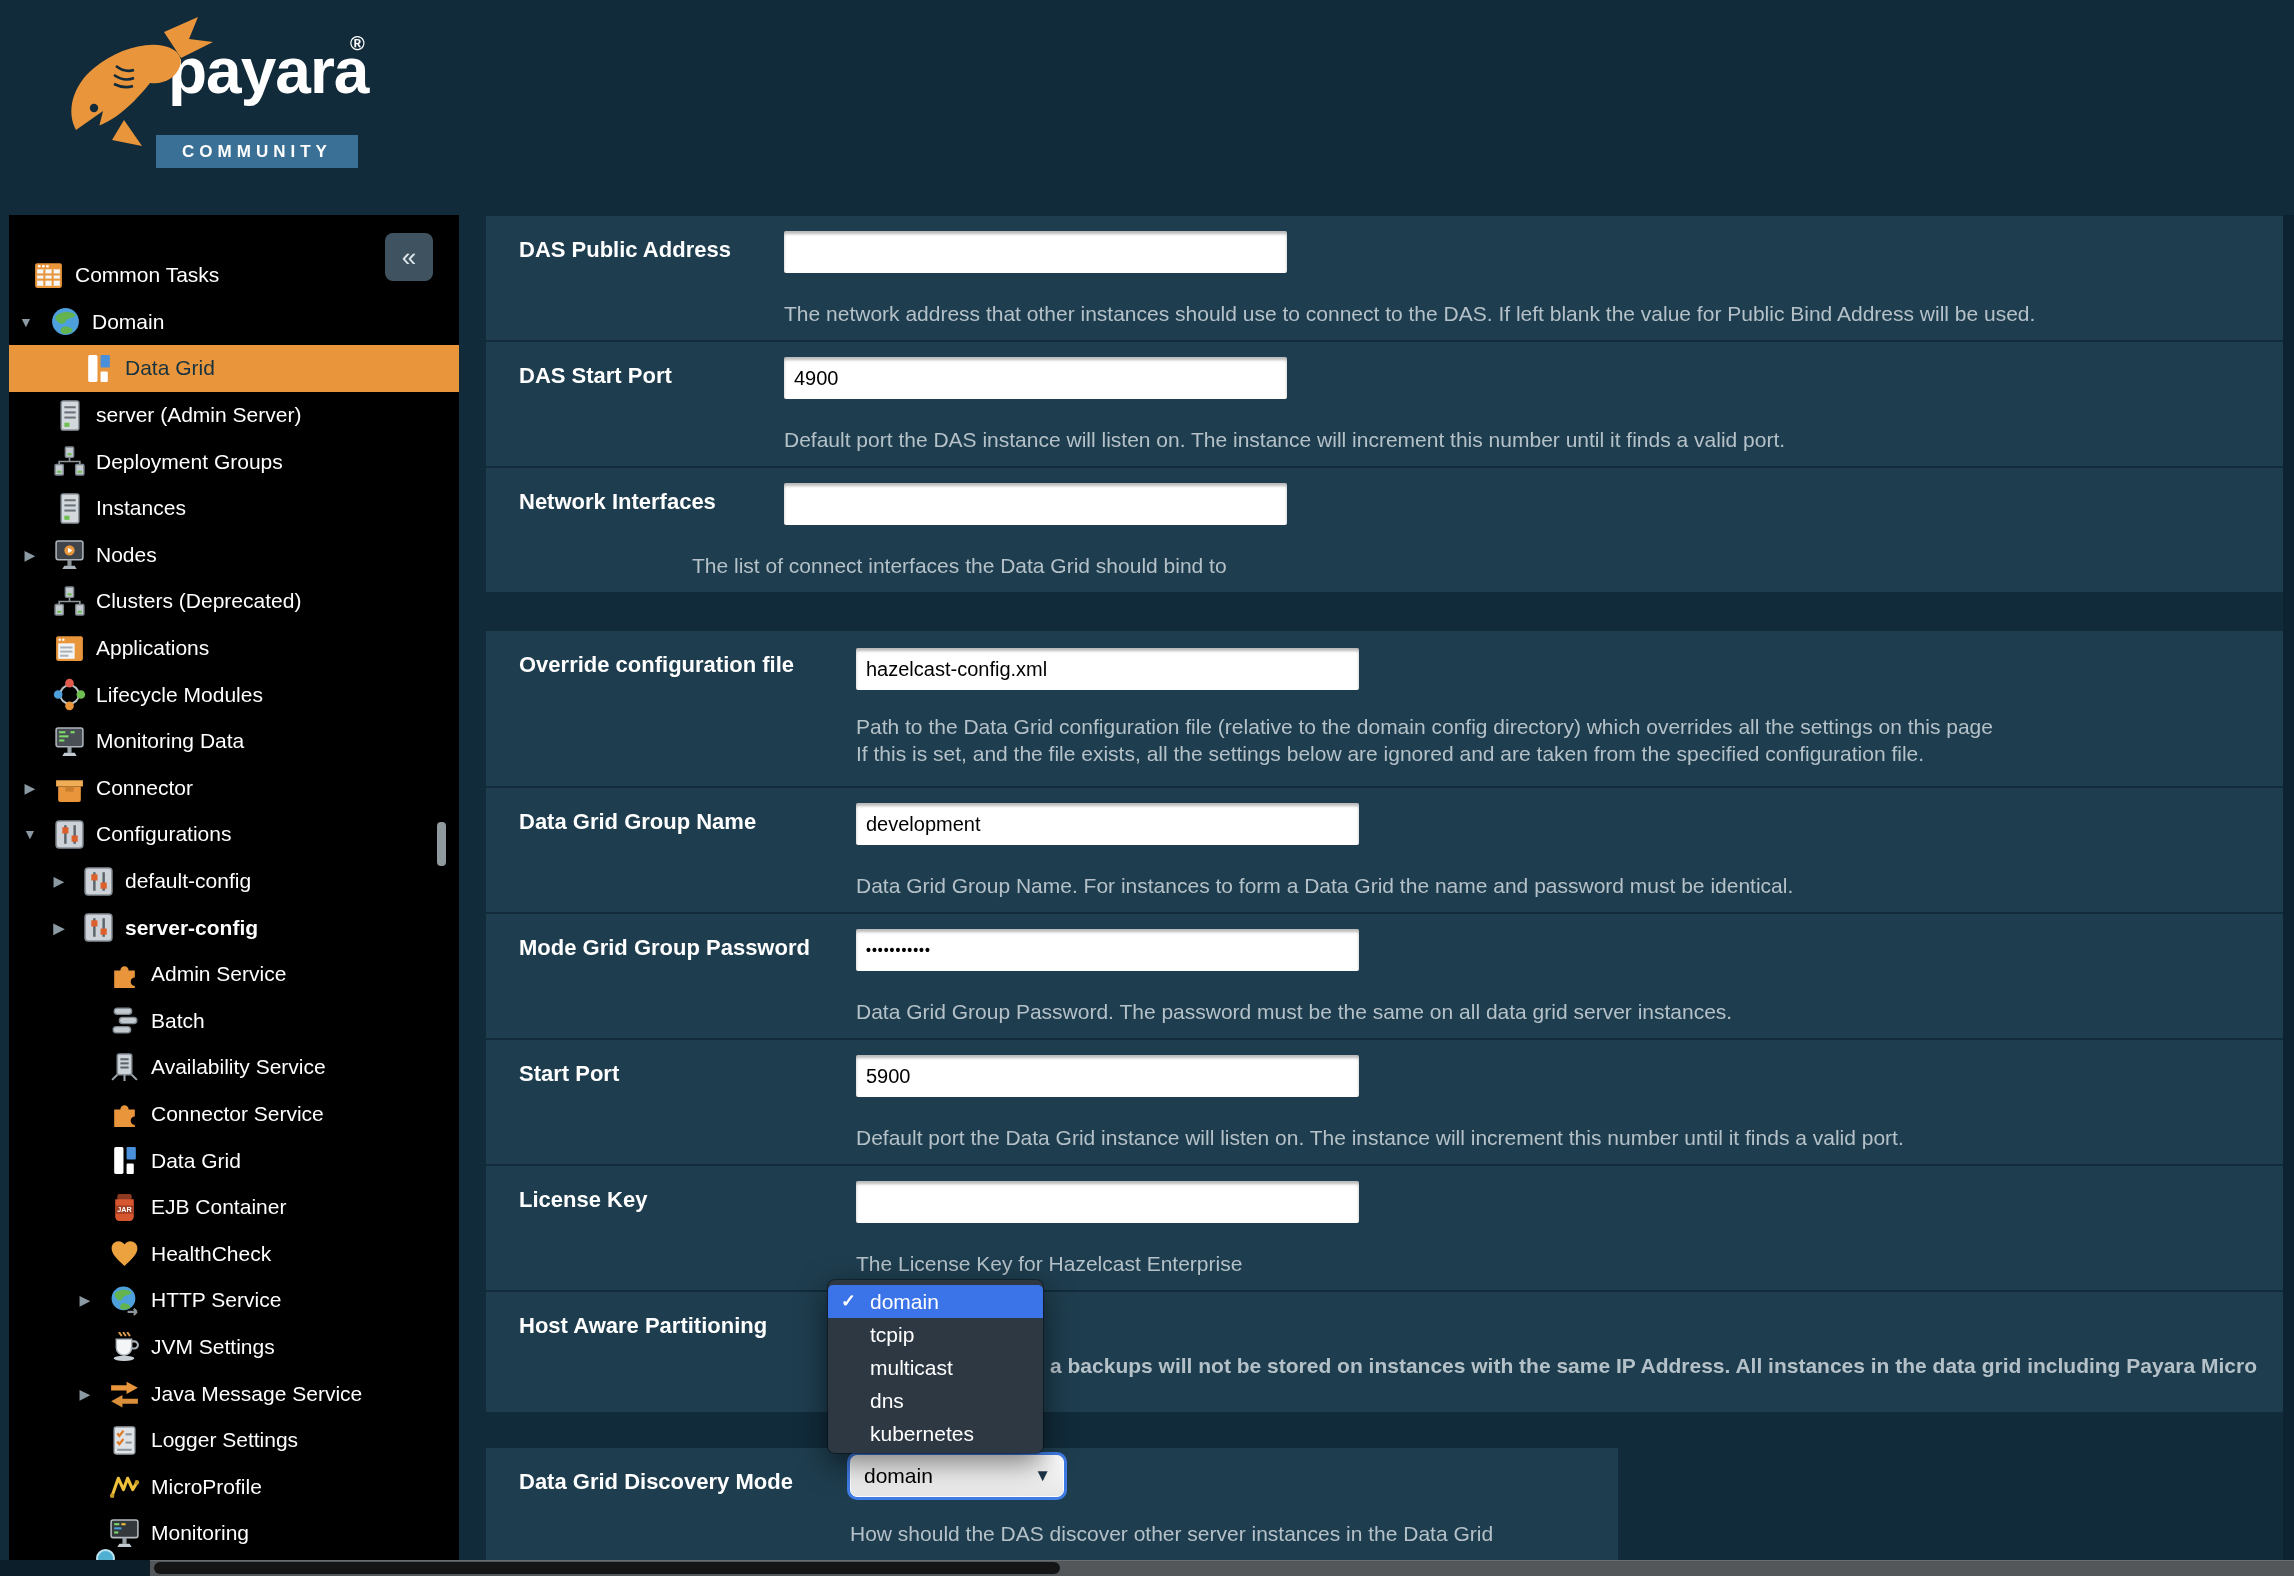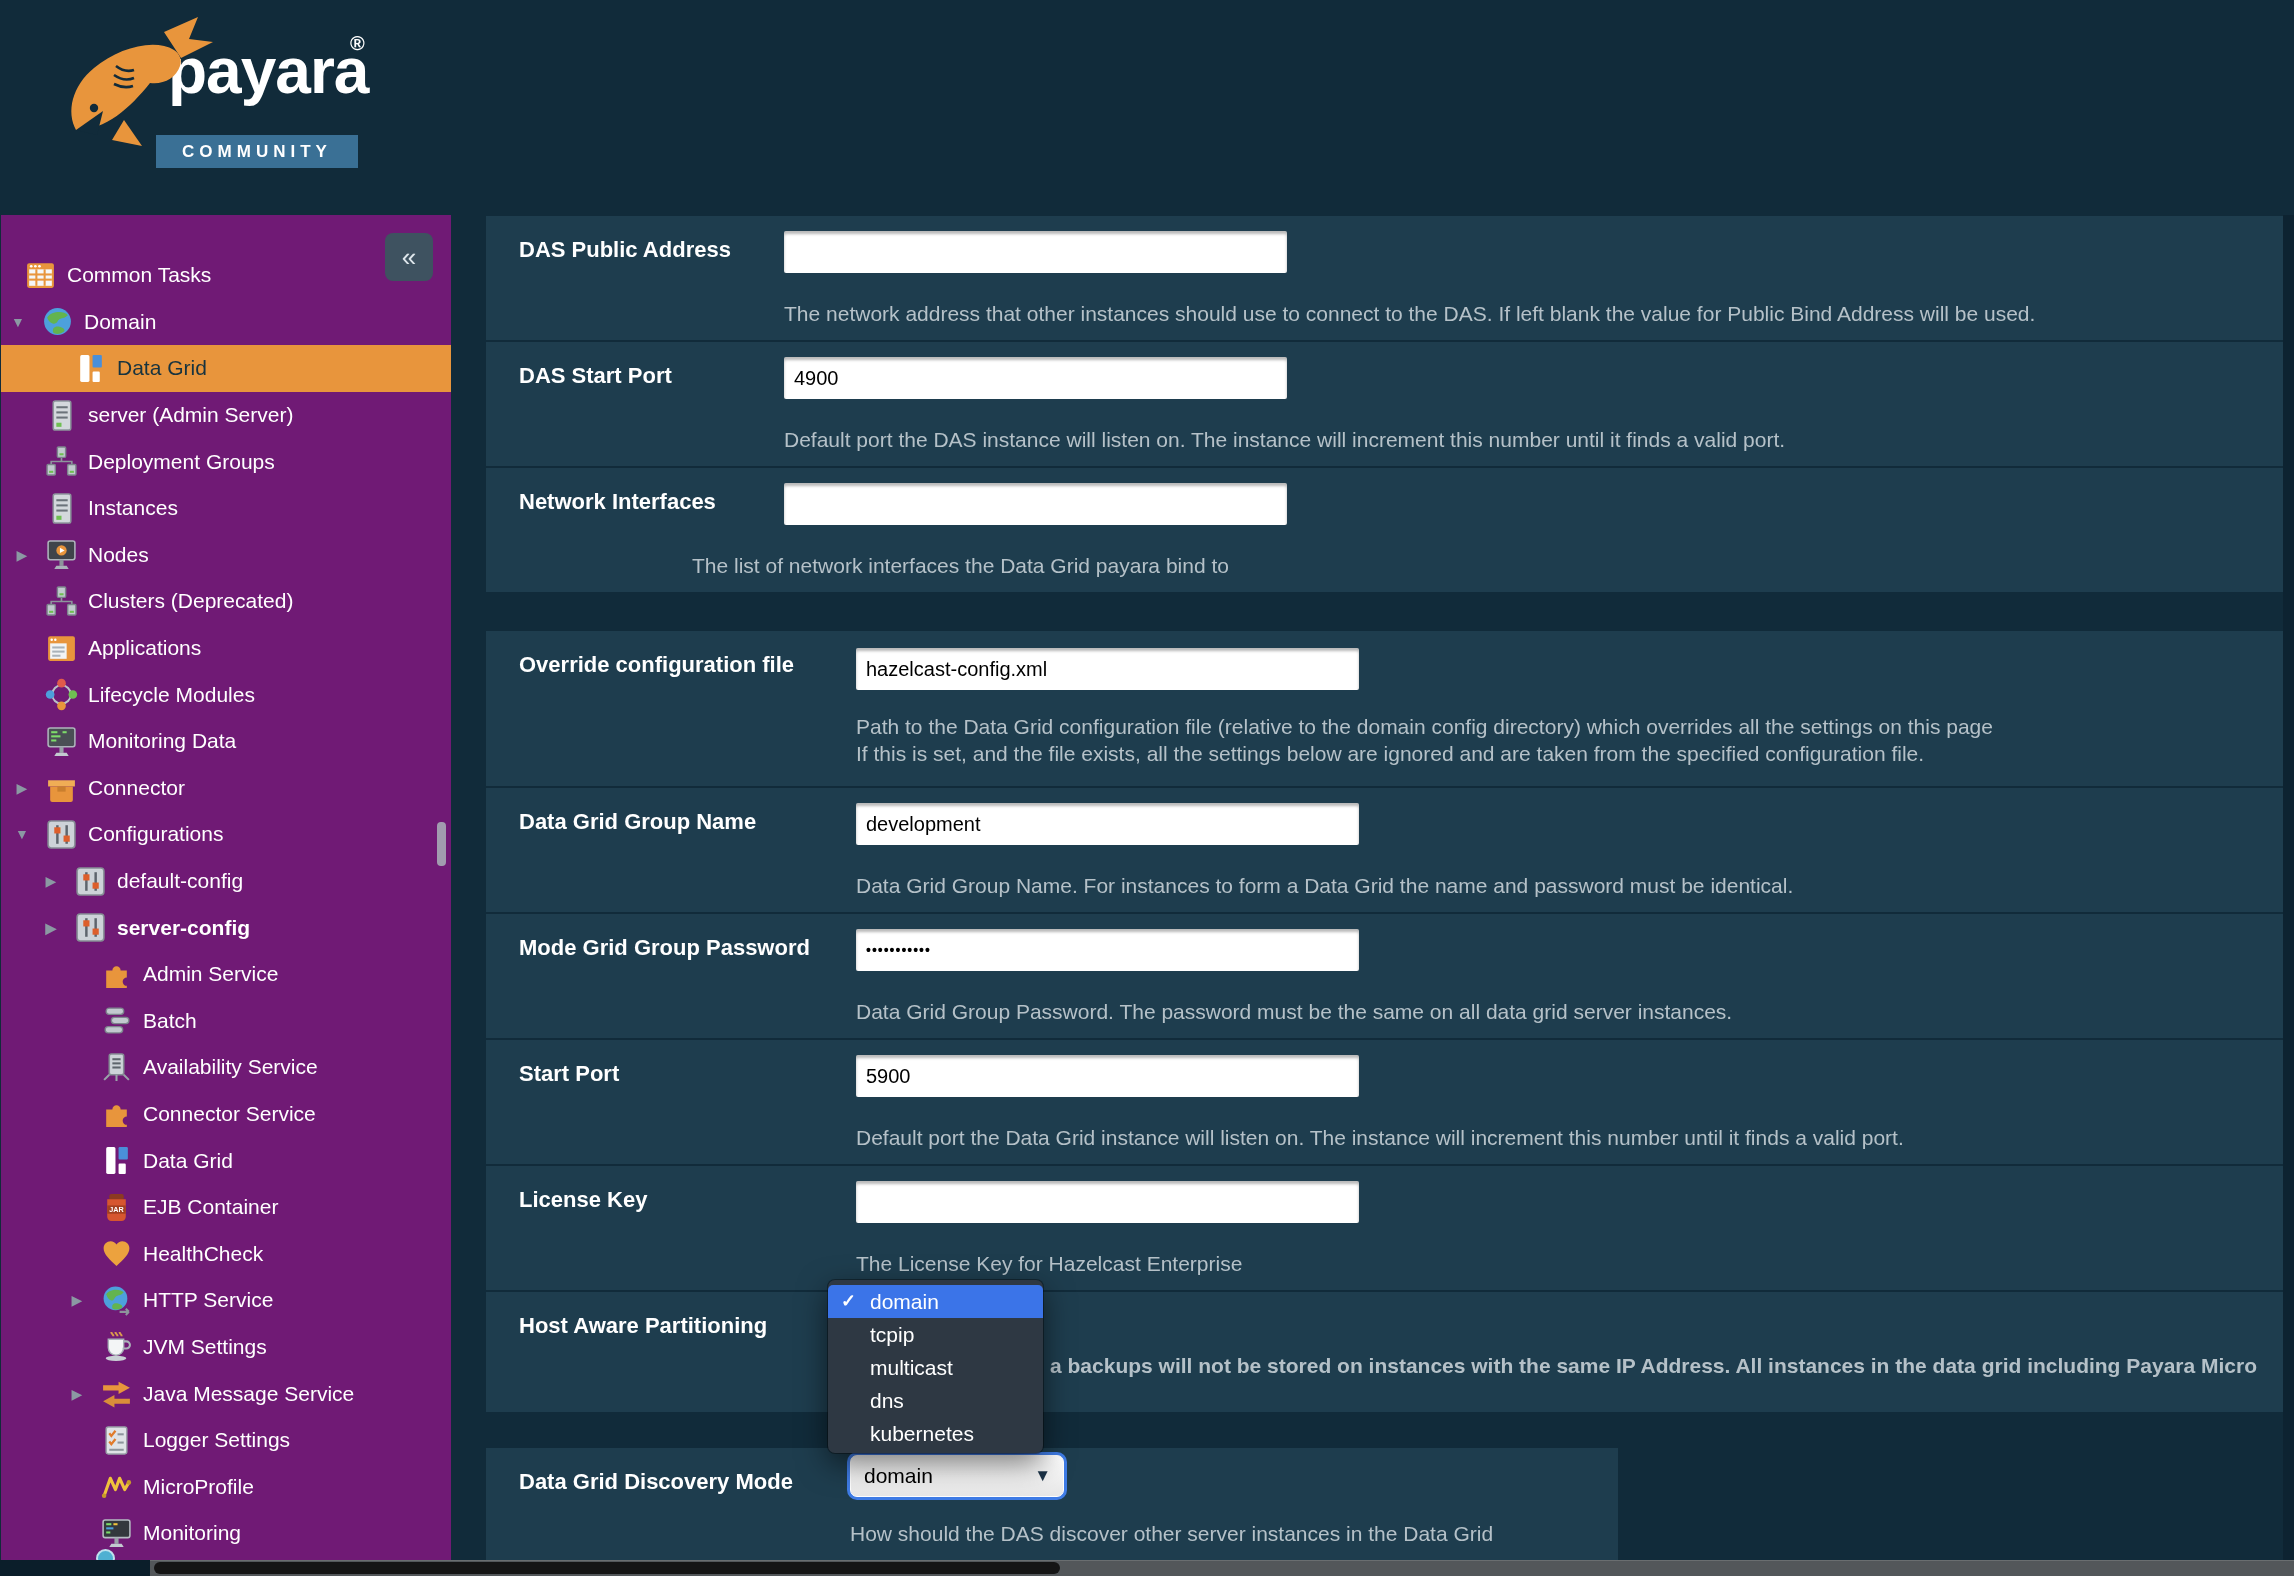--- a/index.html
+++ b/index.html
@@ -9,21 +9,21 @@
   
   .logo-wrap{position:absolute;left:38px;top:6px;width:330px;height:170px;}
   .brand-text{position:absolute;left:130px;top:28px;color:#fff;font-size:64px;font-weight:bold;letter-spacing:-1px;}
   .brand-reg{position:absolute;left:312px;top:26px;color:#fff;font-size:20px;font-weight:bold;}
   .community-banner{position:absolute;left:118px;top:129px;width:202px;height:33px;background:#3a7095;
     display:flex;align-items:center;justify-content:center;z-index:1;}
   .community-banner span{color:#fff;font-size:17px;font-weight:bold;letter-spacing:5px;}
   .fish{position:absolute;left:28px;top:6px;z-index:2;}
 
   
-  .sidebar{position:absolute;left:1px;top:215px;width:450px;height:1345px;background:#701a75;}
+  .sidebar{position:absolute;left:9px;top:215px;width:450px;height:1345px;background:#000000;}
   .collapse-btn{position:absolute;left:385px;top:18px;width:48px;height:48px;background:#3e5260;border:0;
     border-radius:8px;color:#dfe7ec;font-size:26px;line-height:44px;text-align:center;cursor:pointer;padding:0;z-index:3;}
   .nav{position:absolute;left:0;top:0;width:450px;padding-top:37px;}
   .nav-item{position:relative;height:46.6px;display:flex;align-items:center;color:#fff;font-size:21px;cursor:pointer;white-space:nowrap;}
   .nav-item.sel{background:#e8953c;color:#17333f;}
   .nav-item.bold{font-weight:bold;}
   .nav-exp{position:absolute;font-size:14px;color:#8b99a3;width:20px;text-align:center;}
   .nav-ico{position:absolute;width:33px;height:33px;display:inline-flex;}
   .nav-ico svg{width:33px;height:33px;}
   .nav-label{position:absolute;}
@@ -477,21 +477,21 @@
         <div class="desc" style="left: 298px; top: 86px;">The network address that other instances should use to connect to the DAS. If left blank the value for Public Bind Address will be used.</div>
       </div>
       <div class="frow" style="top: 342px; height: 124px; width: 1797px;">
         <div class="lbl">DAS Start Port</div>
         <input type="text" readonly="" class="inp" value="4900" style="left: 298px; top: 15px;">
         <div class="desc" style="left: 298px; top: 86px;">Default port the DAS instance will listen on. The instance will increment this number until it finds a valid port.</div>
       </div>
       <div class="frow" style="top: 468px; height: 124px; width: 1797px;">
         <div class="lbl">Network Interfaces</div>
         <input type="text" readonly="" class="inp" value="" style="left: 298px; top: 15px;">
-        <div class="desc" style="left: 206px; top: 86px;">The list of network interfaces the Data Grid payara bind to</div>
+        <div class="desc" style="left: 206px; top: 86px;">The list of connect interfaces the Data Grid should bind to</div>
       </div>
       <div class="frow" style="top: 631px; height: 155px; width: 1797px;">
         <div class="lbl">Override configuration file</div>
         <input type="text" readonly="" class="inp" value="hazelcast-config.xml" style="left: 370px; top: 17px;">
         <div class="desc" style="left: 370px; top: 84px;">Path to the Data Grid configuration file (relative to the domain config directory) which overrides all the settings on this page</div>
         <div class="desc" style="left: 370px; top: 111px;">If this is set, and the file exists, all the settings below are ignored and are taken from the specified configuration file.</div>
       </div>
       <div class="frow" style="top: 788px; height: 124px; width: 1797px;">
         <div class="lbl">Data Grid Group Name</div>
         <input type="text" readonly="" class="inp" value="development" style="left: 370px; top: 15px;">

